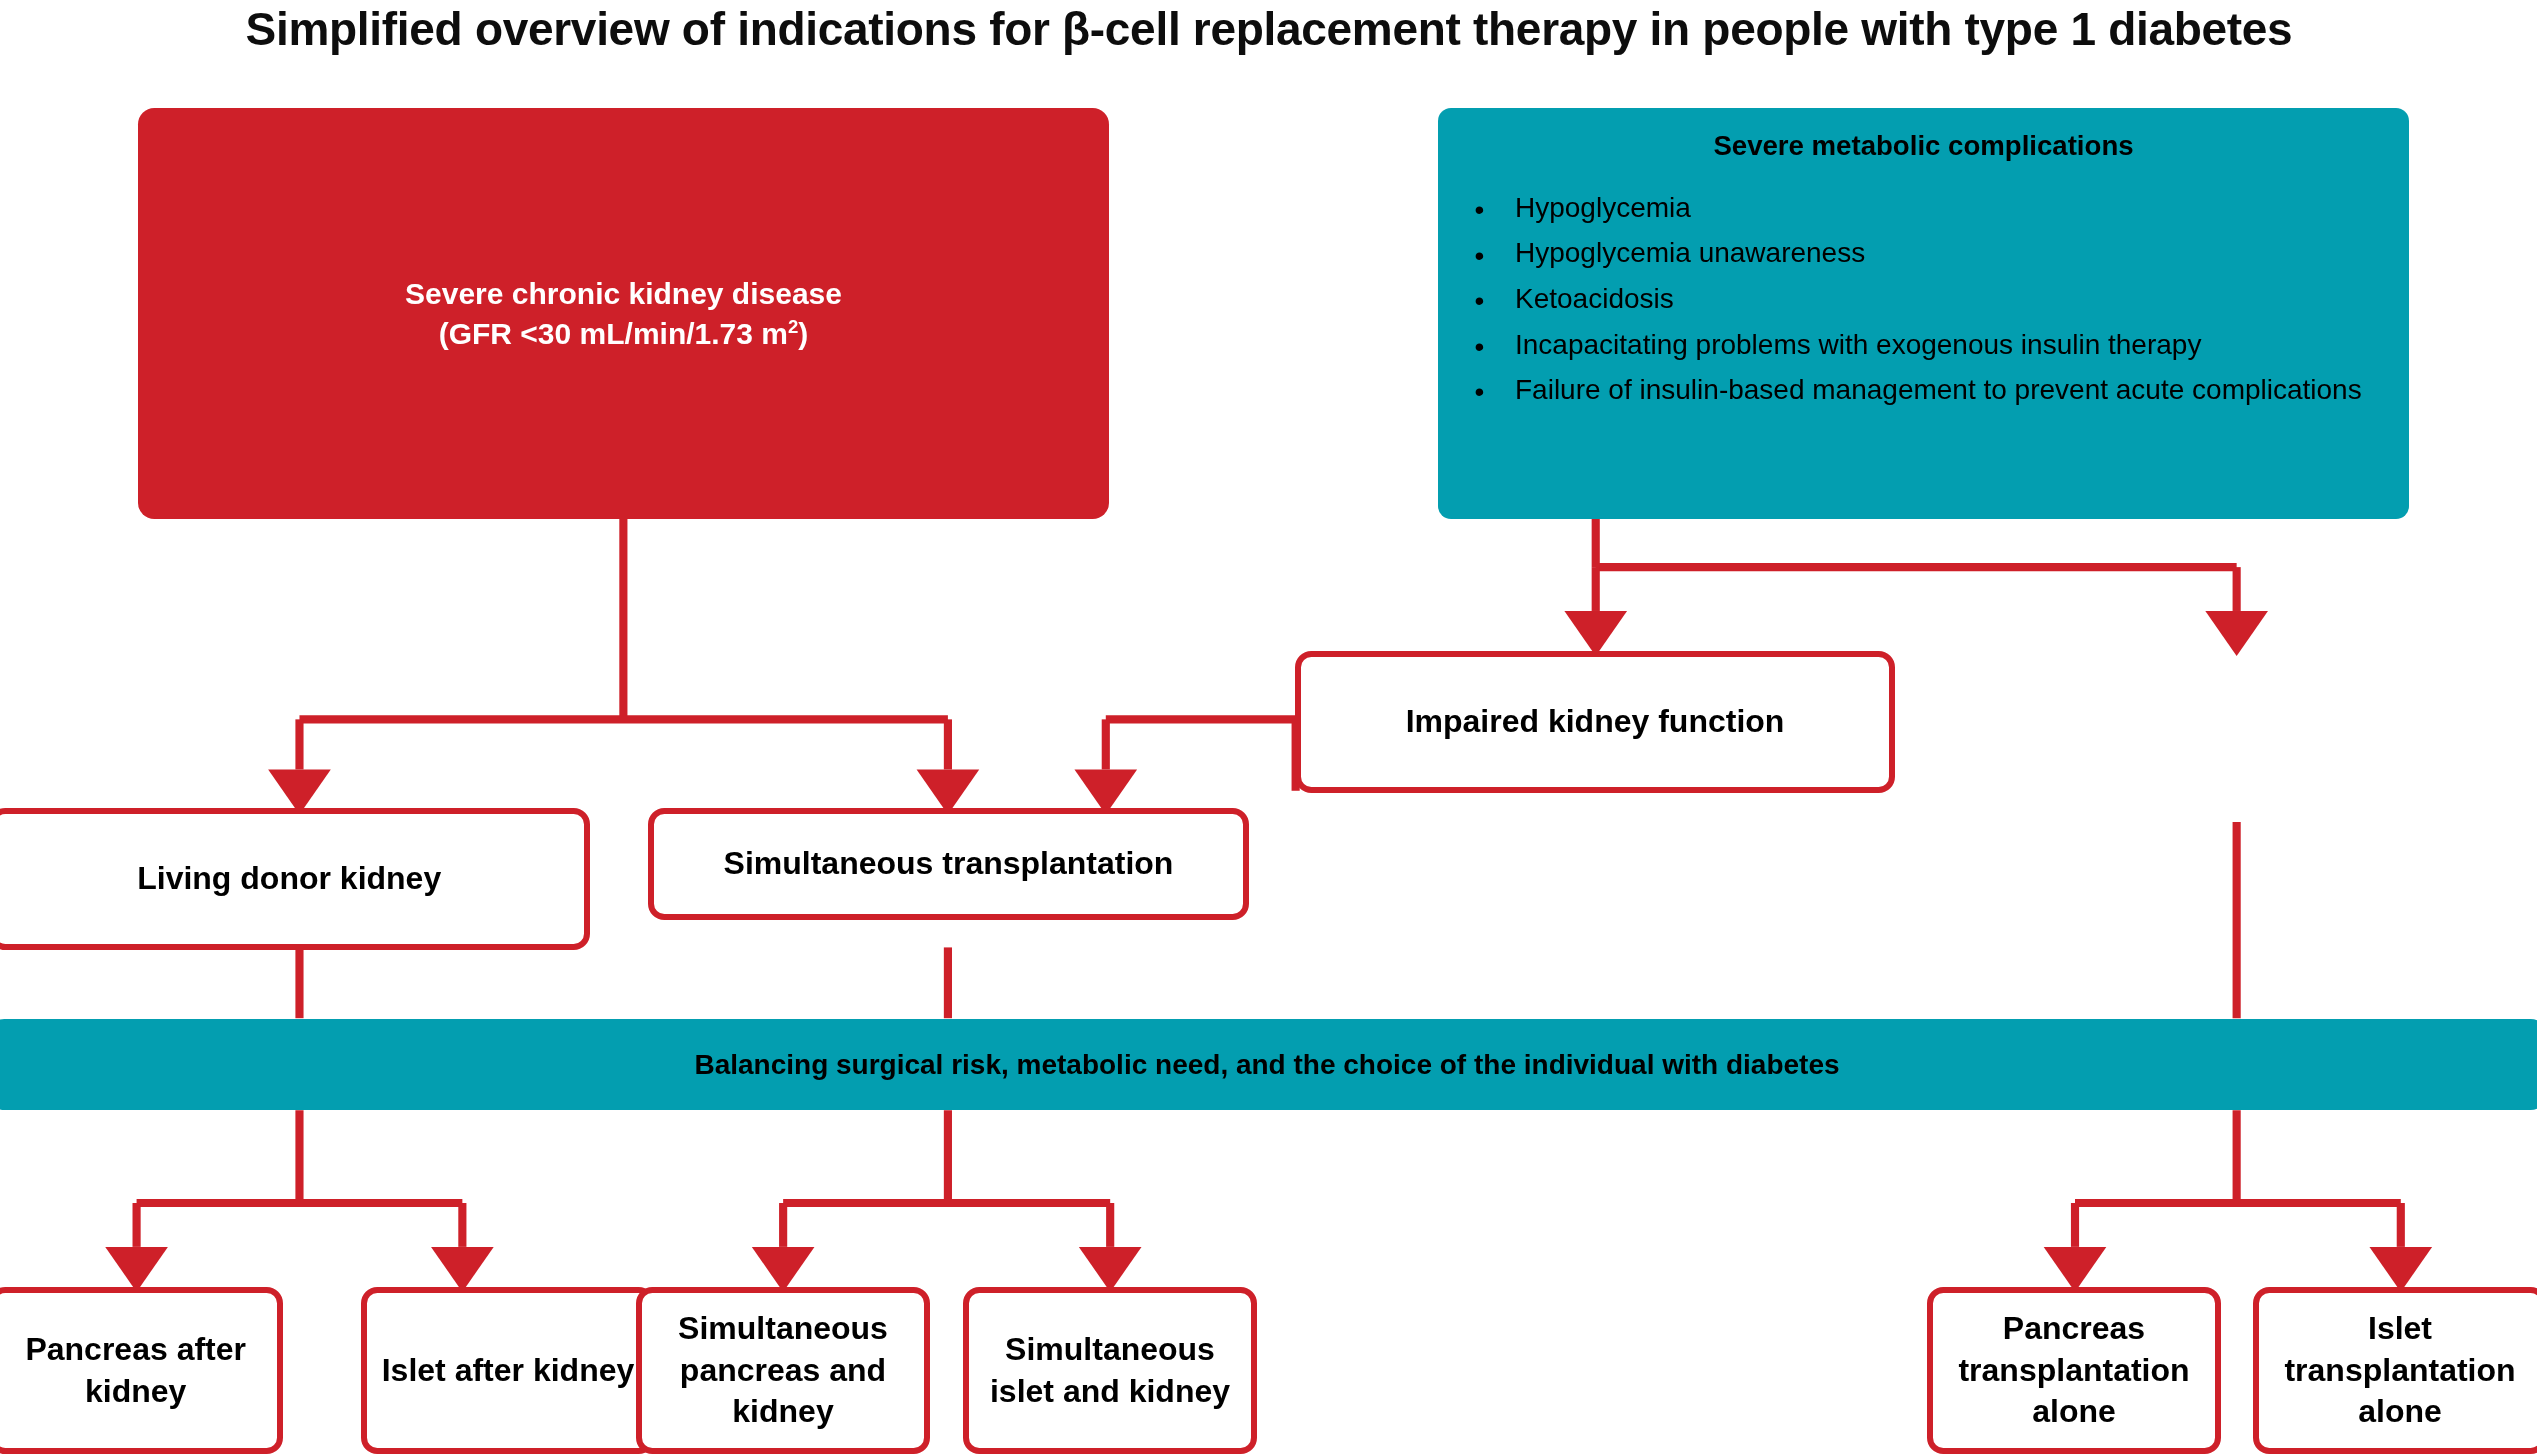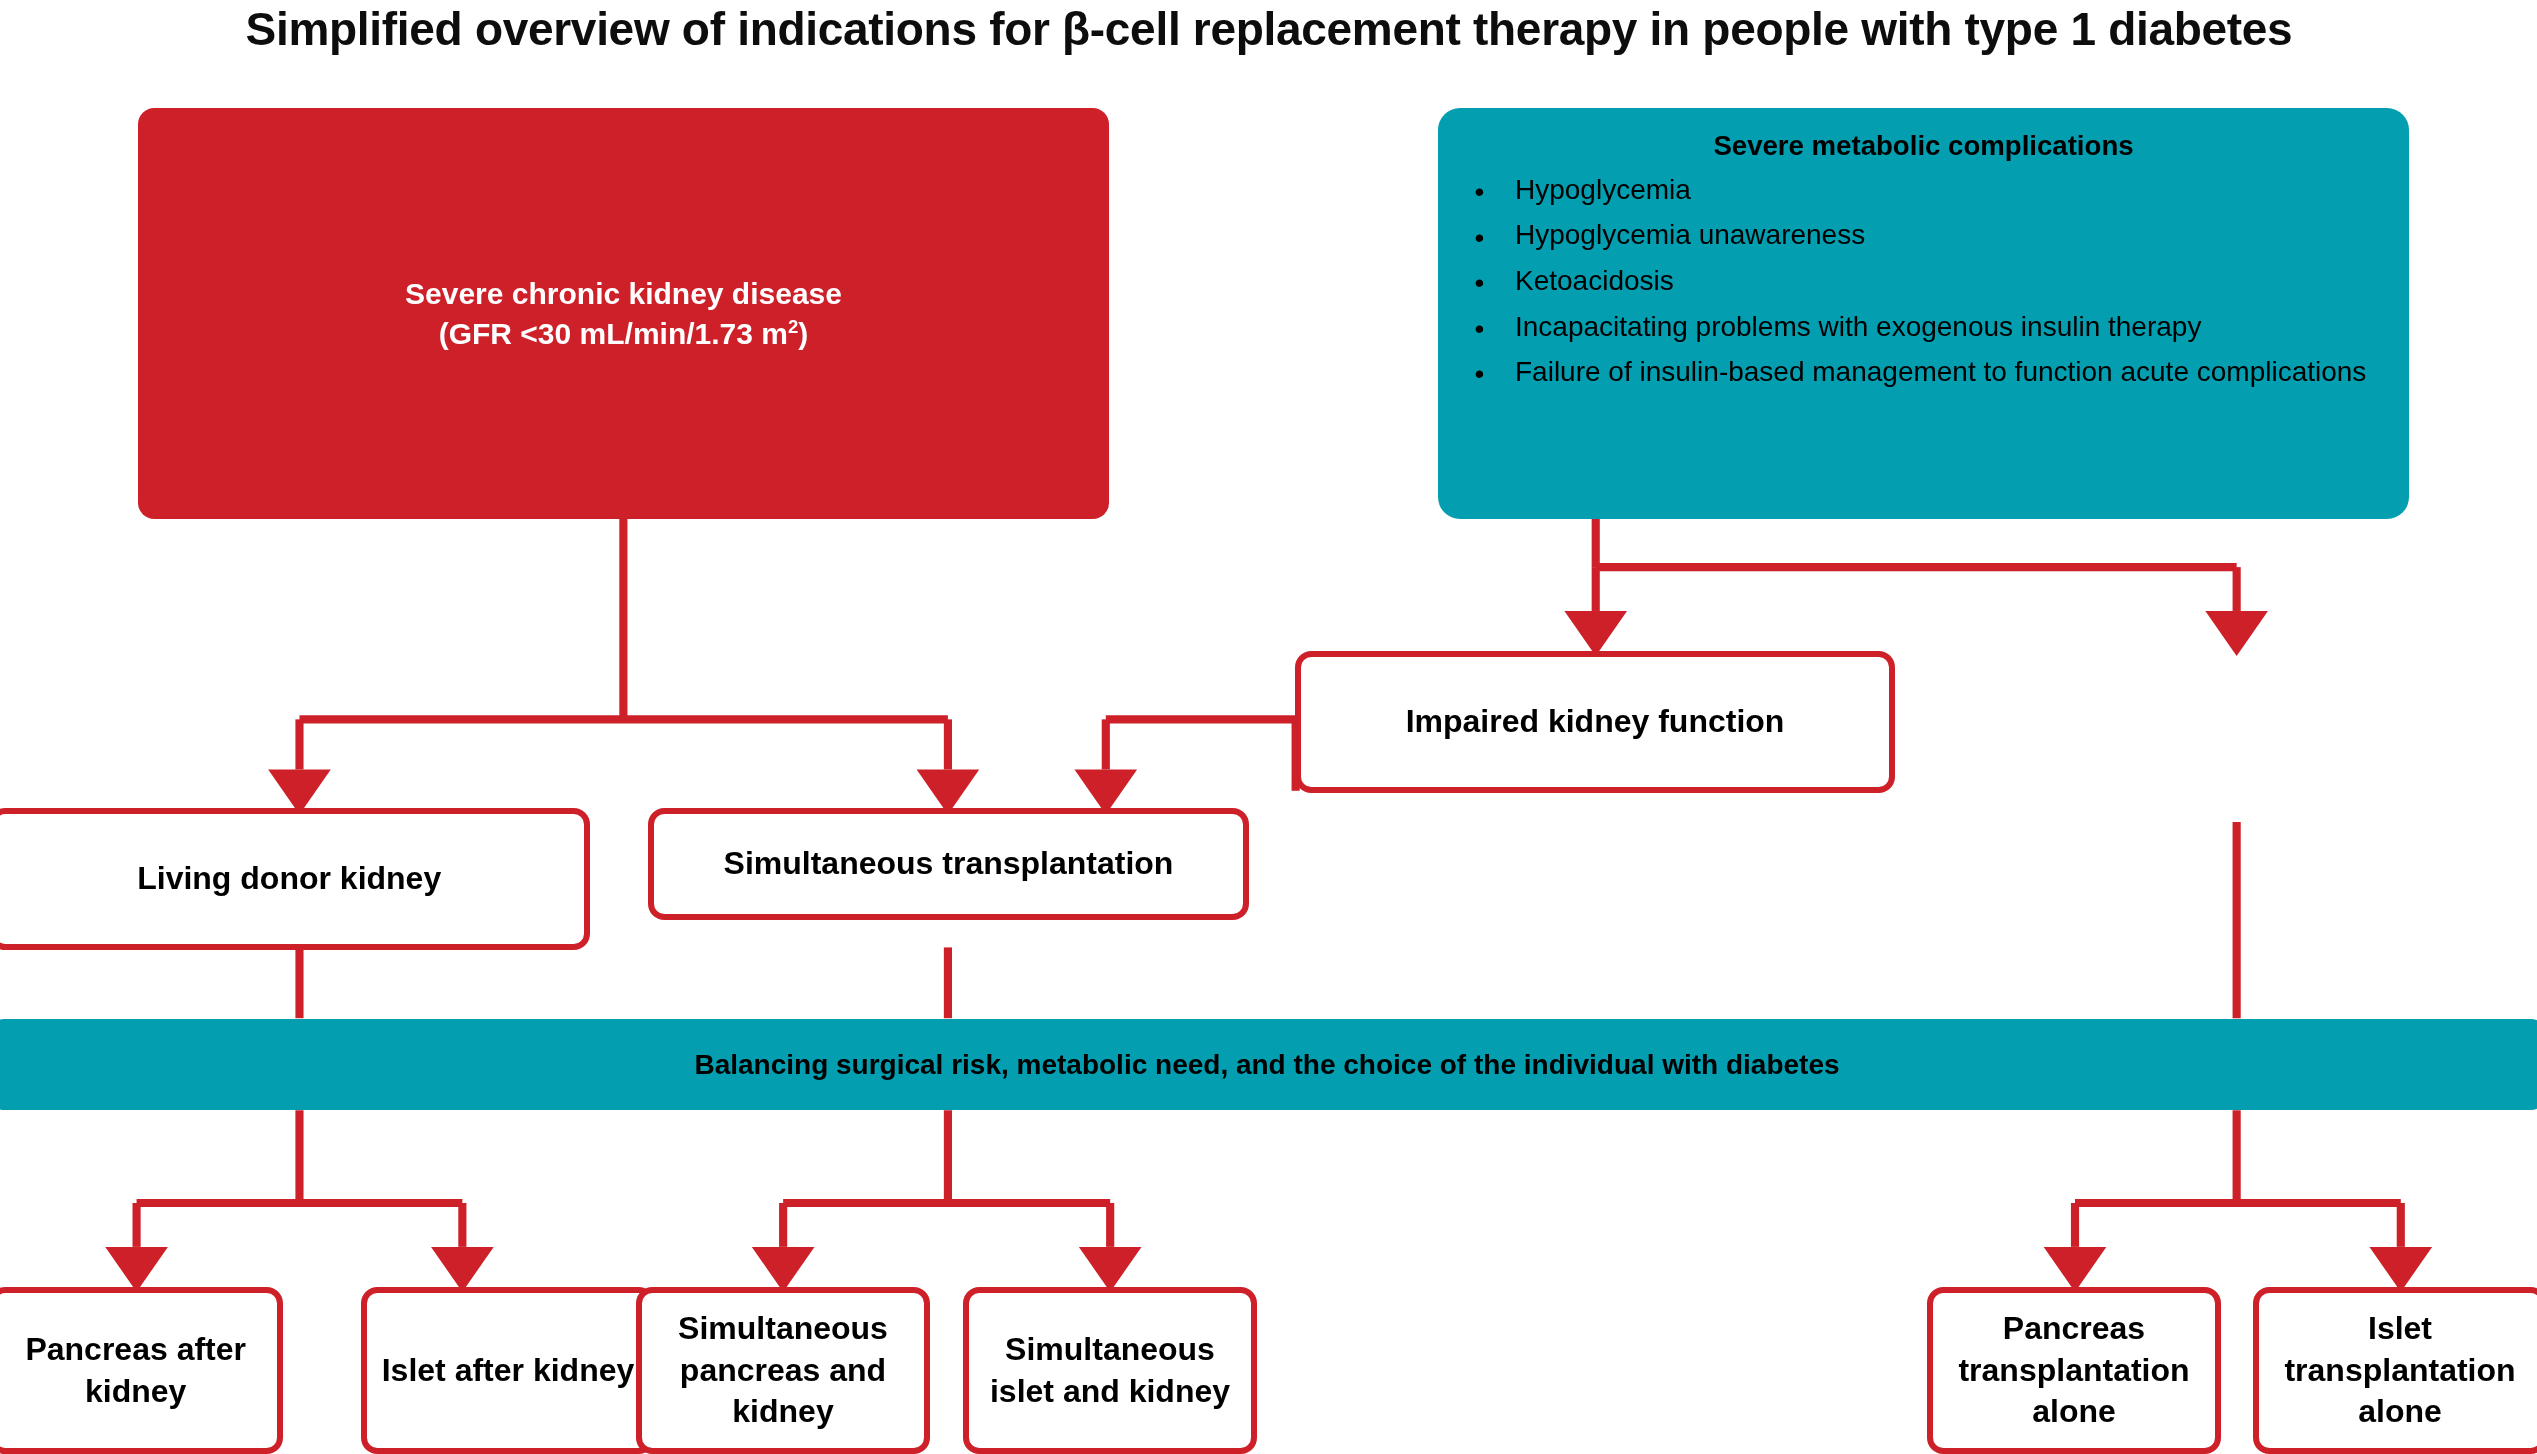--- a/index.html
+++ b/index.html
@@ -59,22 +59,23 @@
     border-radius: 16.3px;
     color: #ffffff;
     text-align: center;
     font-weight: bold;
     font-size: 30px;
     line-height: 1.32;
     padding: 6.3px 25px;
   }
   .box-filled-teal {
     background: #039EB0;
-    border-radius: 22px;
+    border-radius: 13px;
     color: #000000;
+    gap: 18px;
   }
 
   
   .box-outline {
     background: #ffffff;
     border: 6.9px solid #CE2029;
     border-radius: 16.3px;
     text-align: center;
     font-weight: bold;
     font-size: 32px;
@@ -212,21 +213,21 @@
       <li>
         <span class="bullet-dot">•</span>
         <span>Ketoacidosis</span>
       </li>
       <li>
         <span class="bullet-dot">•</span>
         <span>Incapacitating problems with exogenous insulin therapy</span>
       </li>
       <li>
         <span class="bullet-dot">•</span>
-        <span>Failure of insulin-based management to function acute complications</span>
+        <span>Failure of insulin-based management to prevent acute complications</span>
       </li>
     </ul>
   </div>
 
   <div class="node box-outline" style="left:1295px; top:651px; width:600px; height:142px;">
     <span class="label">Impaired kidney function</span>
   </div>
 
 
   <div class="node box-outline" style="left:-11.3px; top:808px; width:601px; height:142px;">

